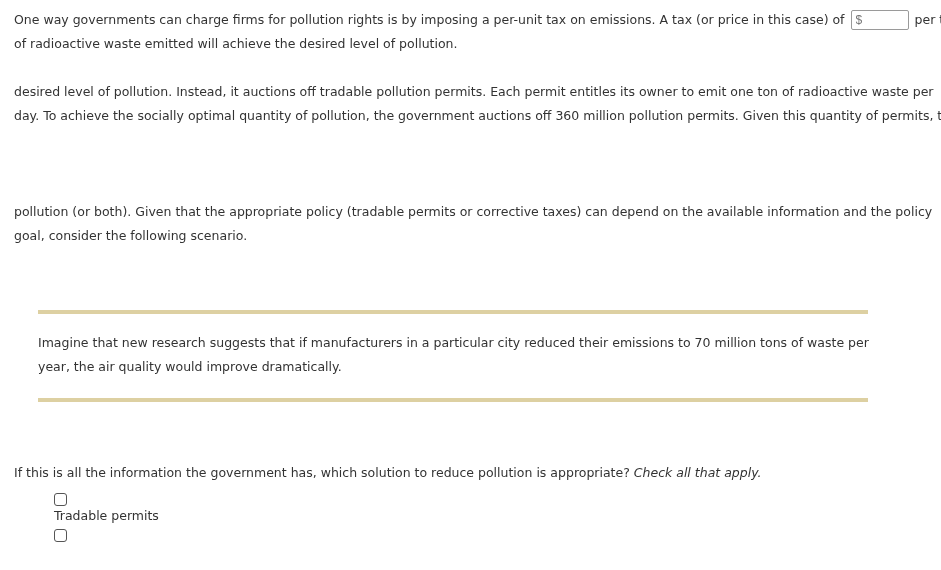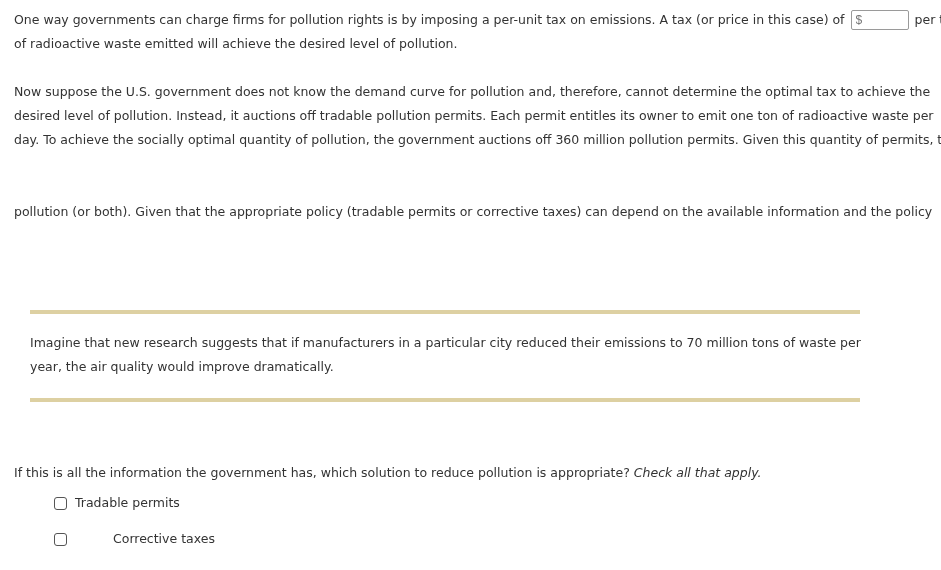--- a/index.html
+++ b/index.html
@@ -47,21 +47,21 @@
       line-height: 18px;
       margin: 0 2px;
       position: relative;
       top: -1px;
       outline: none;
     }
     #tax-input { width: 58px; }
     #permit-price-input { width: 58px; }
     .scenario-box {
       position: absolute;
-      left: 30px;
+      left: 38px;
       top: 310px;
       width: 830px;
       height: 92px;
     }
     .scenario-rule {
       position: absolute;
       left: 0;
       width: 830px;
       height: 4px;
       background: #ddd0a2;
@@ -82,23 +82,23 @@
       line-height: 24px;
       white-space: nowrap;
     }
     .question em {
       font-style: italic;
     }
     .option {
       position: absolute;
       left: 54px;
       display: flex;
-      align-items: center;
       cursor: pointer;
       white-space: nowrap;
+      flex-direction: column;
     }
     #opt-1 { top: 493px; }
     #opt-2 { top: 529px; gap: 38px; }
     .checkbox {
       width: 13px;
       height: 13px;
       box-sizing: border-box;
       border: 1px solid #555555;
       border-radius: 3px;
       background: #ffffff;
@@ -114,27 +114,27 @@
 <div id="p1" class="para">
   <span class="line">
     <span>One way governments can charge firms for pollution rights is by imposing a per-unit tax on emissions. A tax (or price in this case) of</span>
     <input id="tax-input" class="input-box" type="text" placeholder="$" style="">
     <span>per ton</span>
   </span>
   <span class="line">of radioactive waste emitted will achieve the desired level of pollution.</span>
 </div>
 
 <div id="p2" class="para">
-  <span class="line">Now suppose the U.S. government does not know the demand curve for pollution and, therefore, cannot determine the optimal tax to achieve the</span>
   <span class="line">desired level of pollution. Instead, it auctions off tradable pollution permits. Each permit entitles its owner to emit one ton of radioactive waste per</span>
   <span class="line">day. To achieve the socially optimal quantity of pollution, the government auctions off 360 million pollution permits. Given this quantity of permits, the</span>
 </div>
 
 <div id="p3" class="para">
   <span class="line">pollution (or both). Given that the appropriate policy (tradable permits or corrective taxes) can depend on the available information and the policy</span>
+  <span class="line">goal, consider the following scenario.</span>
 </div>
 
 <div class="scenario-box">
   <div class="scenario-rule top"></div>
   <div class="scenario-text">
     <span class="line">Imagine that new research suggests that if manufacturers in a particular city reduced their emissions to 70 million tons of waste per</span>
     <span class="line">year, the air quality would improve dramatically.</span>
   </div>
   <div class="scenario-rule bottom"></div>
 </div>

